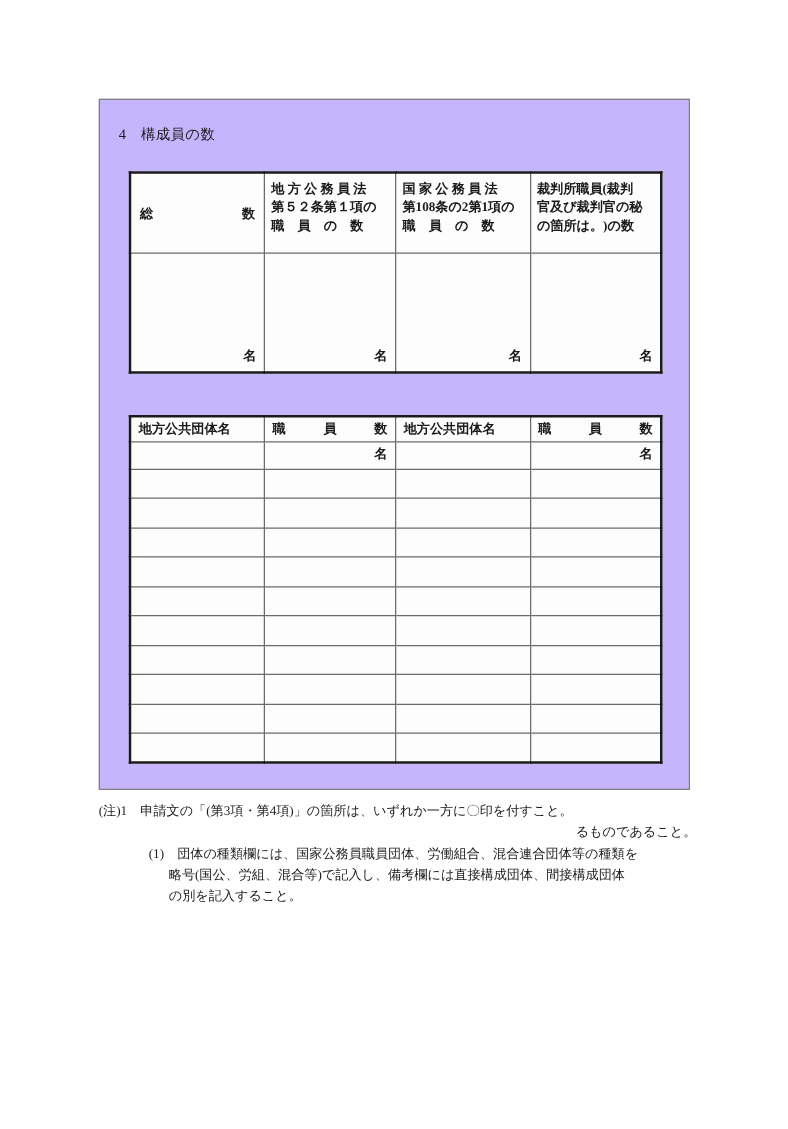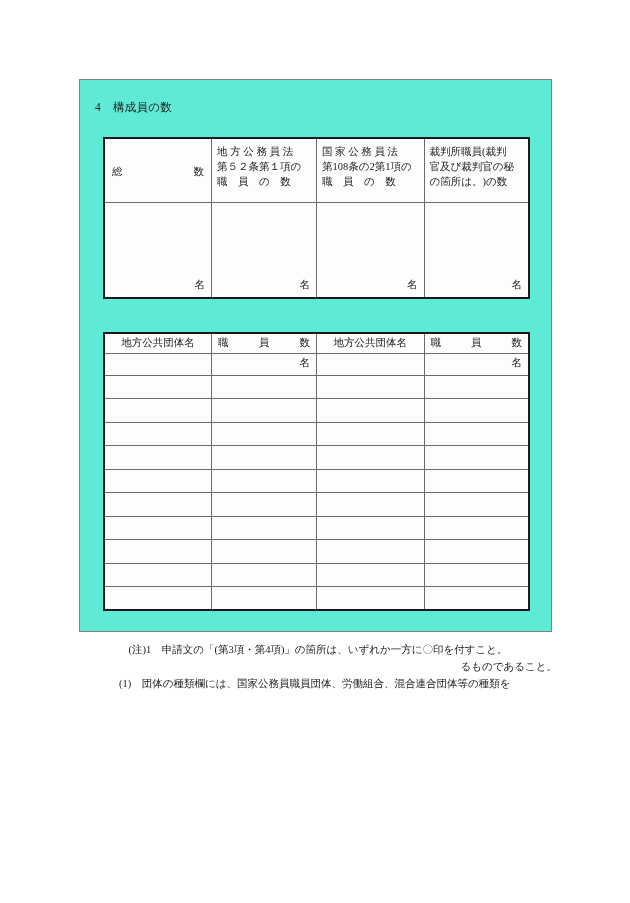--- a/index.html
+++ b/index.html
@@ -18,21 +18,21 @@
 
   
   .page-frame {
     position: absolute;
     left: 79px;
     top: 79px;
     width: 473px;
     height: 553px;
     border: 1px solid #808080;
     box-sizing: border-box;
-    background: #5eead4;
+    background: #c4b5fd;
   }
 
   
   .section-heading {
     position: absolute;
     left: 15px;
     top: 20px;
     font-size: 11.5px;
     letter-spacing: 0.3px;
     white-space: pre;
@@ -43,21 +43,21 @@
     position: absolute;
     border-collapse: collapse;
     background: #fdfdfd;
     table-layout: fixed;
   }
   table.form-table td,
   table.form-table th {
     border: 1px solid #6b6b6b;
     box-sizing: border-box;
     padding: 0;
-    font-weight: normal;
+    font-weight: bold;
     font-size: 10.5px;
     vertical-align: top;
   }
   table.form-table {
     border: 2px solid #1a1a1a;
   }
 
   
   #table-member-counts {
     left: 23px;
@@ -134,37 +134,37 @@
     height: 23.5px;
   }
   .cell-center-spread {
     display: block;
     text-align: justify;
     text-align-last: justify;
     white-space: nowrap;
   }
   .cell-plain {
     display: block;
-    text-align: center;
+    text-align: left;
     white-space: nowrap;
   }
 
   
   .notes {
     position: absolute;
     left: 79px;
     top: 641px;
     width: 478px;
     font-size: 10.5px;
     line-height: 1.62;
   }
   .note-line {
     white-space: pre-wrap;
   }
-  .note-1 { text-indent: 0; text-align: center; }
+  .note-1 { text-indent: 0; }
   .note-2a { padding-left: 26px; }
   .note-2a-cont { padding-left: 56px; text-align: right; }
   .note-2b { padding-left: 40px; }
   .note-2b-cont { padding-left: 56px; }
 </style>
 </head>
 <body>
 
 <div class="page-frame">
 
@@ -314,13 +314,15 @@
         </tr>
       </tbody>
   </table>
 
 </div>
 
 <div class="notes">
   <div class="note-line note-1">(注)1　申請文の「(第3項・第4項)」の箇所は、いずれか一方に〇印を付すこと。</div>
   <div class="note-line note-2a-cont">るものであること。</div>
   <div class="note-line note-2b">(1)　団体の種類欄には、国家公務員職員団体、労働組合、混合連合団体等の種類を</div>
+  <div class="note-line note-2b-cont">略号(国公、労組、混合等)で記入し、備考欄には直接構成団体、間接構成団体</div>
+  <div class="note-line note-2b-cont">の別を記入すること。</div>
 </div>
 
 </body></html>

